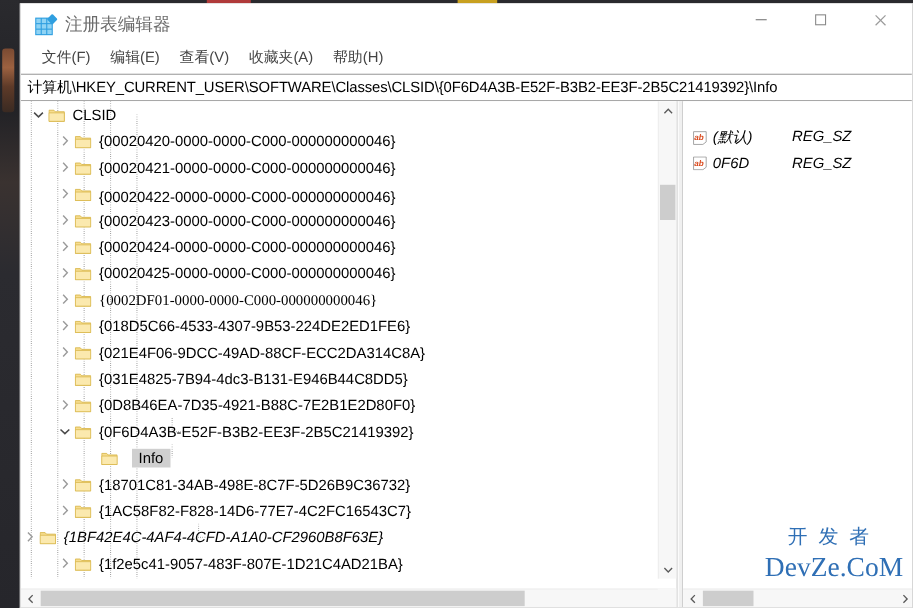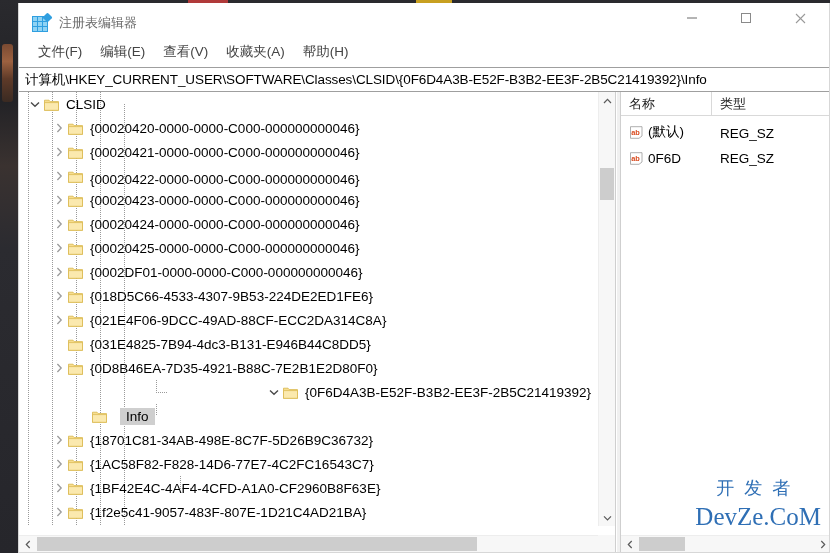--- a/index.html
+++ b/index.html
@@ -75,21 +75,21 @@
   #app-icon .dot {
     position: absolute; right: -1px; top: 0px;
     width: 7px; height: 7px;
     background: #2f9fe0;
     transform: rotate(45deg);
     border-radius: 1px;
   }
   #window-title {
     position: absolute;
     left: 40px; top: 10px;
-    font-size: 13px;
+    font-size: 16px;
     color: #6b6b6b;
     line-height: 19px;
   }
   .win-btn {
     position: absolute;
     top: 0;
     width: 46px; height: 30px;
     display: flex;
     align-items: center;
     justify-content: center;
@@ -287,23 +287,24 @@
     box-sizing: border-box;
     position: relative;
     line-height: 18px;
   }
   #list-header .col.name { width: 90px; }
   #list-header .col.type { flex: 1; border-left: 1px solid #d9d9d9; }
   #list-rows { position: absolute; left: 0; top: 24px; right: 0; }
   .list-row {
     height: 25px;
     display: flex;
-    align-items: flex-end;
+    align-items: flex-start;
     font-size: 13.5px;
     color: #000000;
+    font-style: italic;
   }
   .list-row .cell.name {
     width: 90px;
     display: flex;
     align-items: center;
     padding-left: 8px;
     box-sizing: border-box;
     white-space: nowrap;
   }
   .list-row .cell.type {
@@ -509,21 +510,21 @@
                 </svg>
               </span>
               <span class="folder">
                 <svg width="15" height="13" viewBox="0 0 15 13">
                   <path d="M0.5 2.2 L5.0 2.2 L6.3 3.6 L14.5 3.6 L14.5 12.3 L0.5 12.3 Z" fill="#f7dd8f" stroke="#d8b64a" stroke-width="0.8"></path>
                   <path d="M0.5 4.6 L14.5 4.6 L14.5 12.3 L0.5 12.3 Z" fill="#fbe9ae" stroke="#d8b64a" stroke-width="0.7"></path>
                 </svg>
               </span>
               <span class="label">{00020425-0000-0000-C000-000000000046}</span>
             </div>
-            <div class="tree-row" style="padding-left: 32px;">
+            <div class="tree-row" style="padding-left: 32px; font-family: Liberation Serif, serif;">
               <span class="twisty">
                 <svg width="7" height="10" viewBox="0 0 7 10">
                   <polyline points="1.4,1 5.2,5 1.4,9" fill="none" stroke="#9b9b9b" stroke-width="1.3"></polyline>
                 </svg>
               </span>
               <span class="folder">
                 <svg width="15" height="13" viewBox="0 0 15 13">
                   <path d="M0.5 2.2 L5.0 2.2 L6.3 3.6 L14.5 3.6 L14.5 12.3 L0.5 12.3 Z" fill="#f7dd8f" stroke="#d8b64a" stroke-width="0.8"></path>
                   <path d="M0.5 4.6 L14.5 4.6 L14.5 12.3 L0.5 12.3 Z" fill="#fbe9ae" stroke="#d8b64a" stroke-width="0.7"></path>
                 </svg>
@@ -575,21 +576,21 @@
                 </svg>
               </span>
               <span class="folder">
                 <svg width="15" height="13" viewBox="0 0 15 13">
                   <path d="M0.5 2.2 L5.0 2.2 L6.3 3.6 L14.5 3.6 L14.5 12.3 L0.5 12.3 Z" fill="#f7dd8f" stroke="#d8b64a" stroke-width="0.8"></path>
                   <path d="M0.5 4.6 L14.5 4.6 L14.5 12.3 L0.5 12.3 Z" fill="#fbe9ae" stroke="#d8b64a" stroke-width="0.7"></path>
                 </svg>
               </span>
               <span class="label">{0D8B46EA-7D35-4921-B88C-7E2B1E2D80F0}</span>
             </div>
-            <div class="tree-row" style="padding-left: 32px; justify-content: flex-end;">
+            <div class="tree-row" style="padding-left: 32px;">
               <span class="twisty">
                 <svg width="10" height="7" viewBox="0 0 10 7">
                   <polyline points="1,1.4 5,5.2 9,1.4" fill="none" stroke="#4a4a4a" stroke-width="1.4"></polyline>
                 </svg>
               </span>
               <span class="folder">
                 <svg width="15" height="13" viewBox="0 0 15 13">
                   <path d="M0.5 2.2 L5.0 2.2 L6.3 3.6 L14.5 3.6 L14.5 12.3 L0.5 12.3 Z" fill="#f7dd8f" stroke="#d8b64a" stroke-width="0.8"></path>
                   <path d="M0.5 4.6 L14.5 4.6 L14.5 12.3 L0.5 12.3 Z" fill="#fbe9ae" stroke="#d8b64a" stroke-width="0.7"></path>
                 </svg>
@@ -627,21 +628,21 @@
                 </svg>
               </span>
               <span class="folder">
                 <svg width="15" height="13" viewBox="0 0 15 13">
                   <path d="M0.5 2.2 L5.0 2.2 L6.3 3.6 L14.5 3.6 L14.5 12.3 L0.5 12.3 Z" fill="#f7dd8f" stroke="#d8b64a" stroke-width="0.8"></path>
                   <path d="M0.5 4.6 L14.5 4.6 L14.5 12.3 L0.5 12.3 Z" fill="#fbe9ae" stroke="#d8b64a" stroke-width="0.7"></path>
                 </svg>
               </span>
               <span class="label">{1AC58F82-F828-14D6-77E7-4C2FC16543C7}</span>
             </div>
-            <div class="tree-row" style="padding-left: 32px;">
+            <div class="tree-row" style=" font-style: italic;">
               <span class="twisty">
                 <svg width="7" height="10" viewBox="0 0 7 10">
                   <polyline points="1.4,1 5.2,5 1.4,9" fill="none" stroke="#9b9b9b" stroke-width="1.3"></polyline>
                 </svg>
               </span>
               <span class="folder">
                 <svg width="15" height="13" viewBox="0 0 15 13">
                   <path d="M0.5 2.2 L5.0 2.2 L6.3 3.6 L14.5 3.6 L14.5 12.3 L0.5 12.3 Z" fill="#f7dd8f" stroke="#d8b64a" stroke-width="0.8"></path>
                   <path d="M0.5 4.6 L14.5 4.6 L14.5 12.3 L0.5 12.3 Z" fill="#fbe9ae" stroke="#d8b64a" stroke-width="0.7"></path>
                 </svg>
@@ -695,24 +696,20 @@
               <polyline points="1.3,1 4.7,4.5 1.3,8" fill="none" stroke="#5a5a5a" stroke-width="1.2"></polyline>
             </svg>
         </div>
       </div>
       <div class="corner-box"></div>
     </div>
 
     <div id="splitter"></div>
 
     <div id="right-pane">
-      <div id="list-header">
-        <div class="col name">名称</div>
-        <div class="col type">类型</div>
-      </div>
       <div id="list-rows">
           <div class="list-row">
             <div class="cell name">
               <span class="ab-icon"><svg width="15" height="13" viewBox="0 0 15 13">
                   <path d="M1.5 0.7 L13 0.7 L13 10 L10 12.3 L1.5 12.3 Z" fill="#ffffff" stroke="#9a9a9a" stroke-width="0.8"></path>
                   <text x="2.2" y="8.6" font-family="Liberation Sans, sans-serif" font-size="7.4" font-weight="bold" fill="#d94a1e">ab</text>
                 </svg></span>
               <span>(默认)</span>
             </div>
             <div class="cell type">REG_SZ</div>

